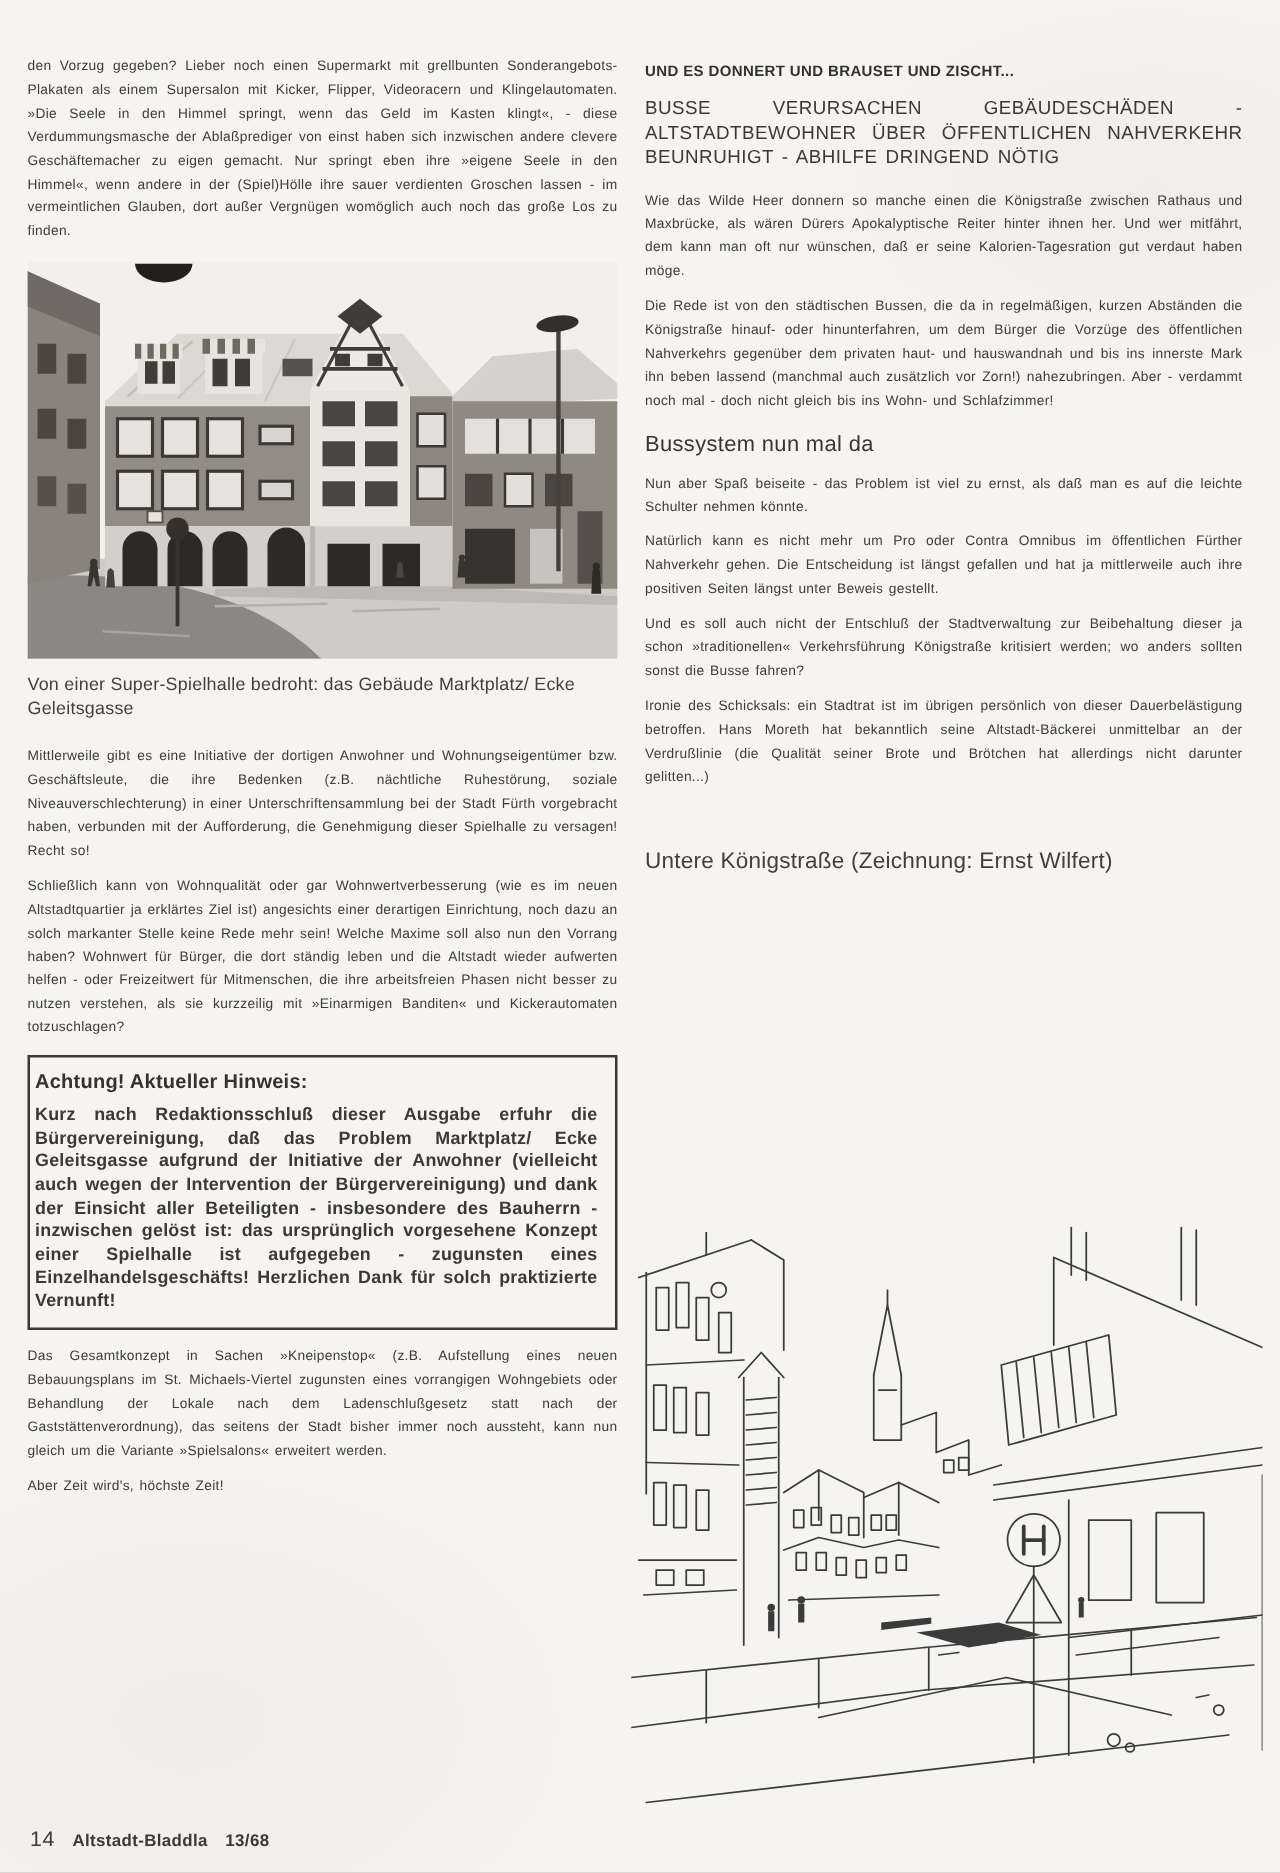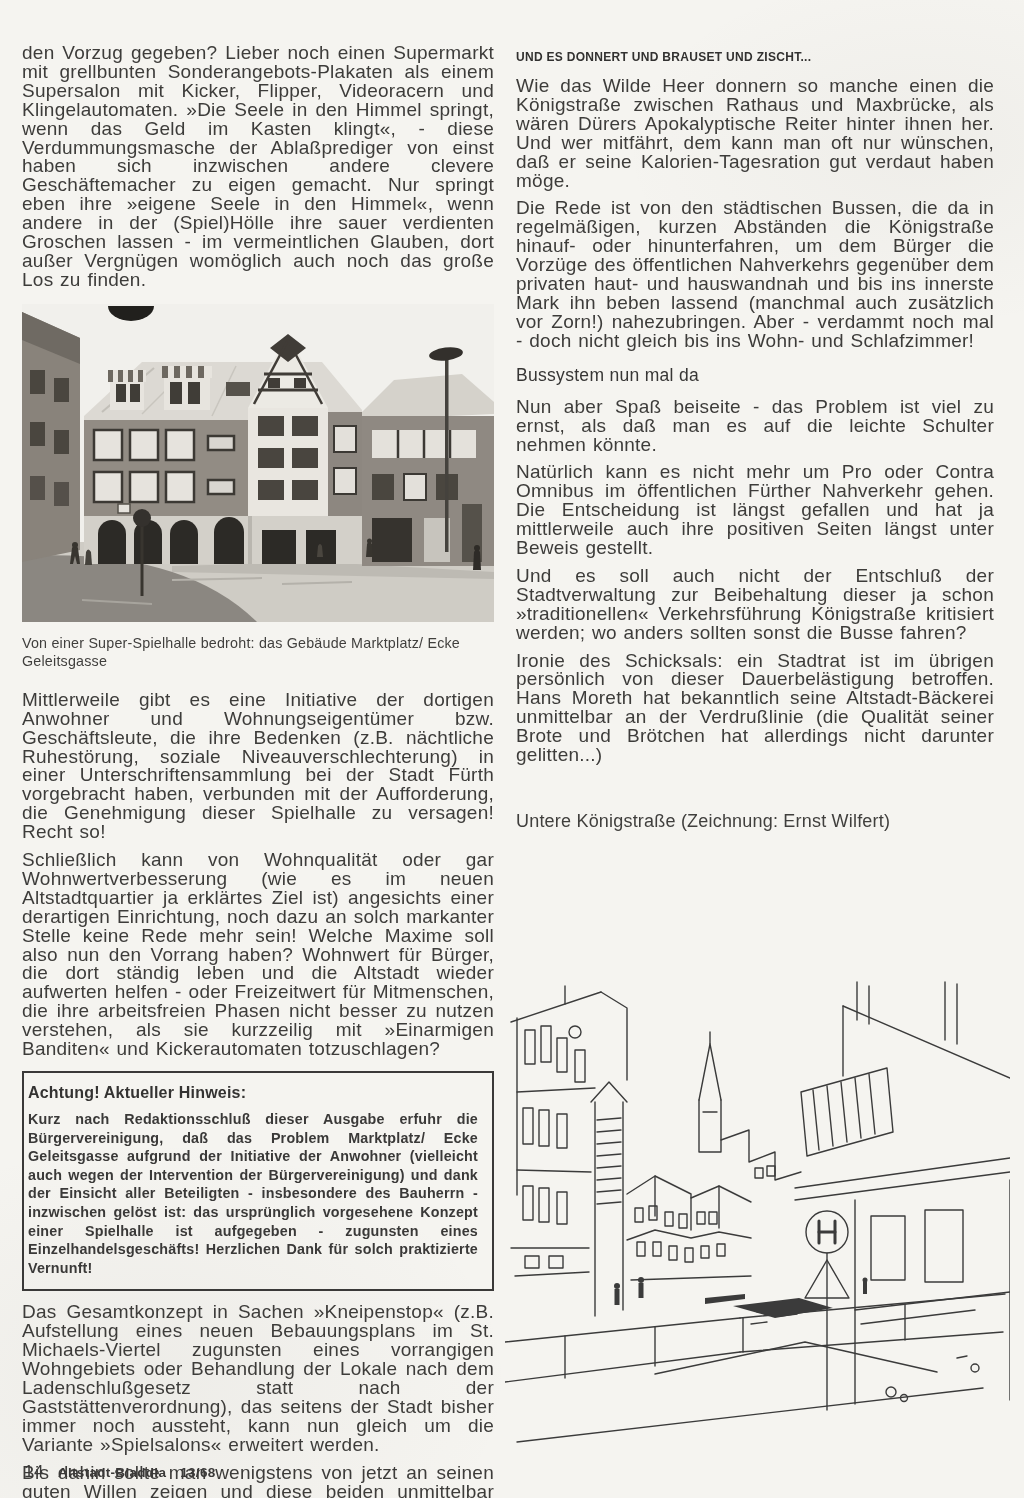--- a/index.html
+++ b/index.html
@@ -22,21 +22,21 @@
     position:absolute;
     left:22px;top:44px;
     width:972px;
     display:flex;
     gap:22px;
   }
   .col{width:472px;}
   .col.right{width:478px;}
   p.body-text{
     margin:0 0 9px 0;
-    font-size:19px;
+    font-size:11px;
     line-height:18.9px;
     text-align:justify;
     letter-spacing:.25px;
     word-spacing:1.2px;
     color:#3d3c3a;
   }
   .photo-figure{margin:14px 0 0 0;padding:0;}
   .photo-figure svg{display:block;}
   .caption{
     margin:12px 0 20px 0;
@@ -259,27 +259,27 @@
 
       <p class="body-text">Mittlerweile gibt es eine Initiative der dortigen Anwohner und Wohnungseigentümer bzw. Geschäftsleute, die ihre Bedenken (z.B. nächtliche Ruhestörung, soziale Niveauverschlechterung) in einer Unterschriftensammlung bei der Stadt Fürth vorgebracht haben, verbunden mit der Aufforderung, die Genehmigung dieser Spielhalle zu versagen! Recht so!</p>
       <p class="body-text">Schließlich kann von Wohnqualität oder gar Wohnwertverbesserung (wie es im neuen Altstadtquartier ja erklärtes Ziel ist) angesichts einer derartigen Einrichtung, noch dazu an solch markanter Stelle keine Rede mehr sein! Welche Maxime soll also nun den Vorrang haben? Wohnwert für Bürger, die dort ständig leben und die Altstadt wieder aufwerten helfen - oder Freizeitwert für Mitmenschen, die ihre arbeitsfreien Phasen nicht besser zu nutzen verstehen, als sie kurzzeilig mit »Einarmigen Banditen« und Kickerautomaten totzuschlagen?</p>
 
       <div class="notice-box">
         <div class="notice-title">Achtung! Aktueller Hinweis:</div>
         <p class="notice-body">Kurz nach Redaktionsschluß dieser Ausgabe erfuhr die Bürgervereinigung, daß das Problem Marktplatz/ Ecke Geleitsgasse aufgrund der Initiative der Anwohner (vielleicht auch wegen der Intervention der Bürgervereinigung) und dank der Einsicht aller Beteiligten - insbesondere des Bauherrn - inzwischen gelöst ist: das ursprünglich vorgesehene Konzept einer Spielhalle ist aufgegeben - zugunsten eines Einzelhandelsgeschäfts! Herzlichen Dank für solch praktizierte Vernunft!</p>
       </div>
 
       <p class="body-text">Das Gesamtkonzept in Sachen »Kneipenstop« (z.B. Aufstellung eines neuen Bebauungsplans im St. Michaels-Viertel zugunsten eines vorrangigen Wohngebiets oder Behandlung der Lokale nach dem Ladenschlußgesetz statt nach der Gaststättenverordnung), das seitens der Stadt bisher immer noch aussteht, kann nun gleich um die Variante »Spielsalons« erweitert werden.</p>
-      <p class="body-text">Bis dahin sollte man wenigstens von jetzt an seinen guten Willen zeigen und diese beiden unmittelbar drohenden Spielhallen am Marktplatz und in der Gustavstraße nicht genehmigen! Möglichkeiten hierzu muß es doch geben...</p>
       <p class="body-text">Aber Zeit wird's, höchste Zeit!</p>
     </div>
 
     <div class="col right">
 
       <h1 class="headline">UND ES DONNERT UND BRAUSET UND ZISCHT...</h1>
+      <h2 class="subheadline">BUSSE VERURSACHEN GEBÄUDESCHÄDEN - ALTSTADTBEWOHNER ÜBER ÖFFENTLICHEN NAHVERKEHR BEUNRUHIGT - ABHILFE DRINGEND NÖTIG</h2>
 
       <p class="body-text">Wie das Wilde Heer donnern so manche einen die Königstraße zwischen Rathaus und Maxbrücke, als wären Dürers Apokalyptische Reiter hinter ihnen her. Und wer mitfährt, dem kann man oft nur wünschen, daß er seine Kalorien-Tagesration gut verdaut haben möge.</p>
       <p class="body-text">Die Rede ist von den städtischen Bussen, die da in regelmäßigen, kurzen Abständen die Königstraße hinauf- oder hinunterfahren, um dem Bürger die Vorzüge des öffentlichen Nahverkehrs gegenüber dem privaten haut- und hauswandnah und bis ins innerste Mark ihn beben lassend (manchmal auch zusätzlich vor Zorn!) nahezubringen. Aber - verdammt noch mal - doch nicht gleich bis ins Wohn- und Schlafzimmer!</p>
 
       <h3 class="subheading">Bussystem nun mal da</h3>
 
       <p class="body-text">Nun aber Spaß beiseite - das Problem ist viel zu ernst, als daß man es auf die leichte Schulter nehmen könnte.</p>
       <p class="body-text">Natürlich kann es nicht mehr um Pro oder Contra Omnibus im öffentlichen Fürther Nahverkehr gehen. Die Entscheidung ist längst gefallen und hat ja mittlerweile auch ihre positiven Seiten längst unter Beweis gestellt.</p>
       <p class="body-text">Und es soll auch nicht der Entschluß der Stadtverwaltung zur Beibehaltung dieser ja schon »traditionellen« Verkehrsführung Königstraße kritisiert werden; wo anders sollten sonst die Busse fahren?</p>
       <p class="body-text">Ironie des Schicksals: ein Stadtrat ist im übrigen persönlich von dieser Dauerbelästigung betroffen. Hans Moreth hat bekanntlich seine Altstadt-Bäckerei unmittelbar an der Verdrußlinie (die Qualität seiner Brote und Brötchen hat allerdings nicht darunter gelitten...)</p>

